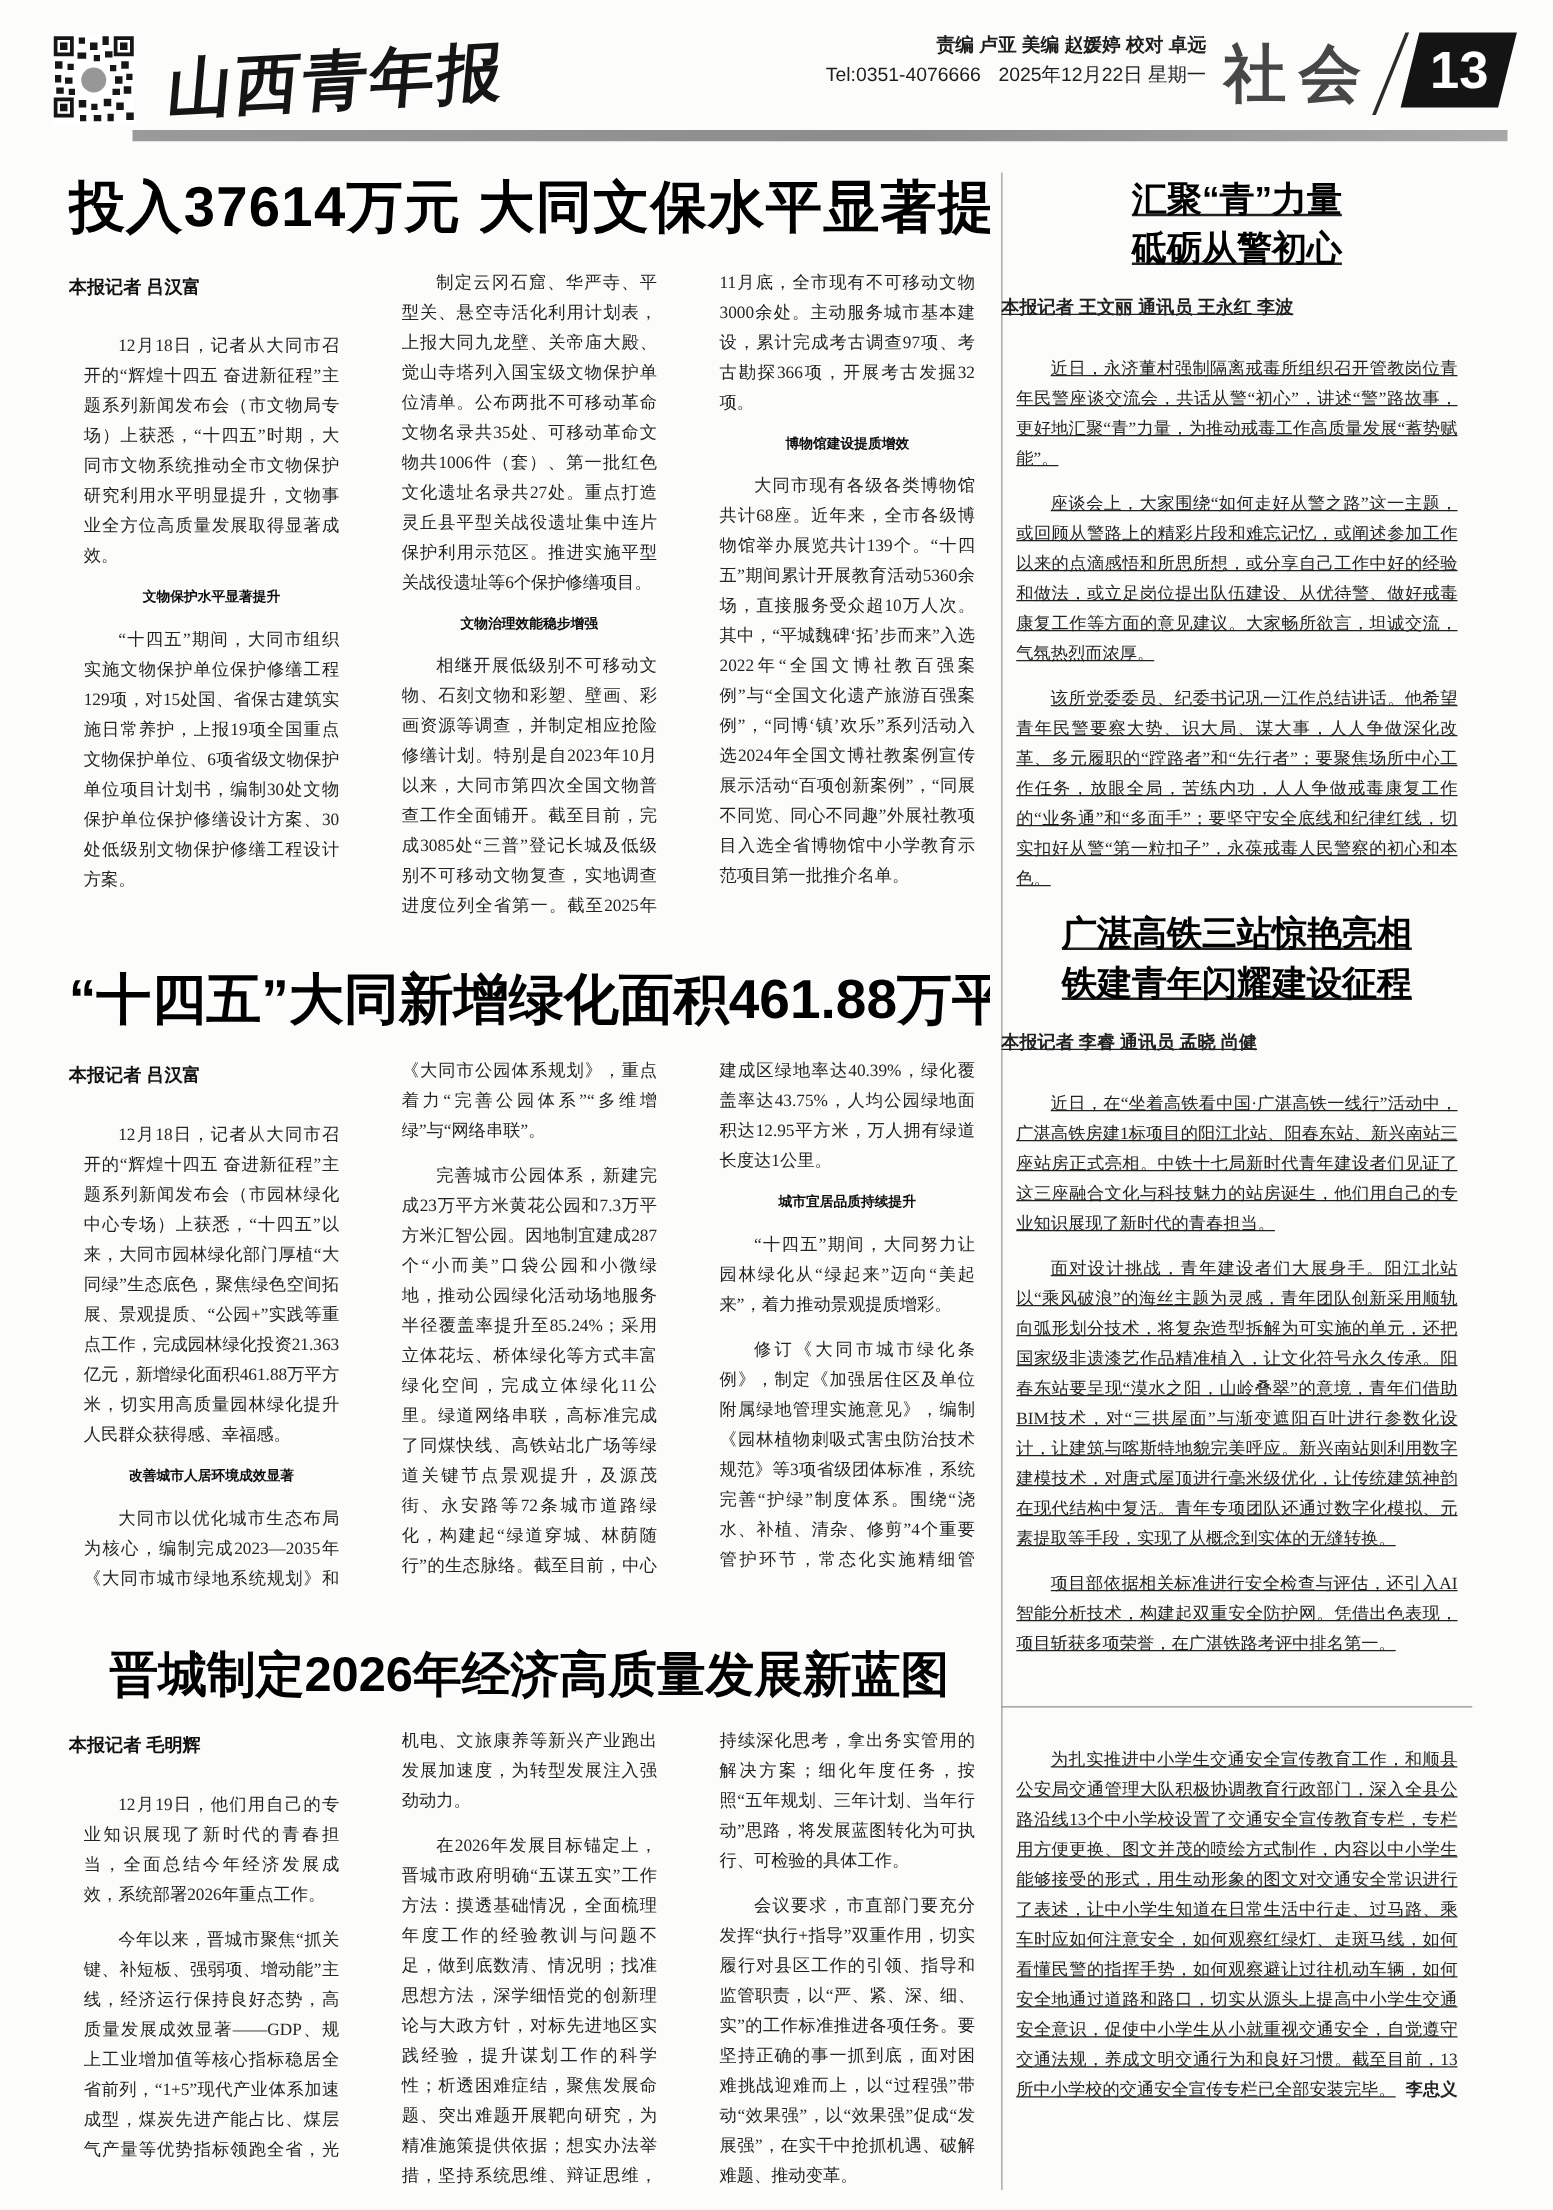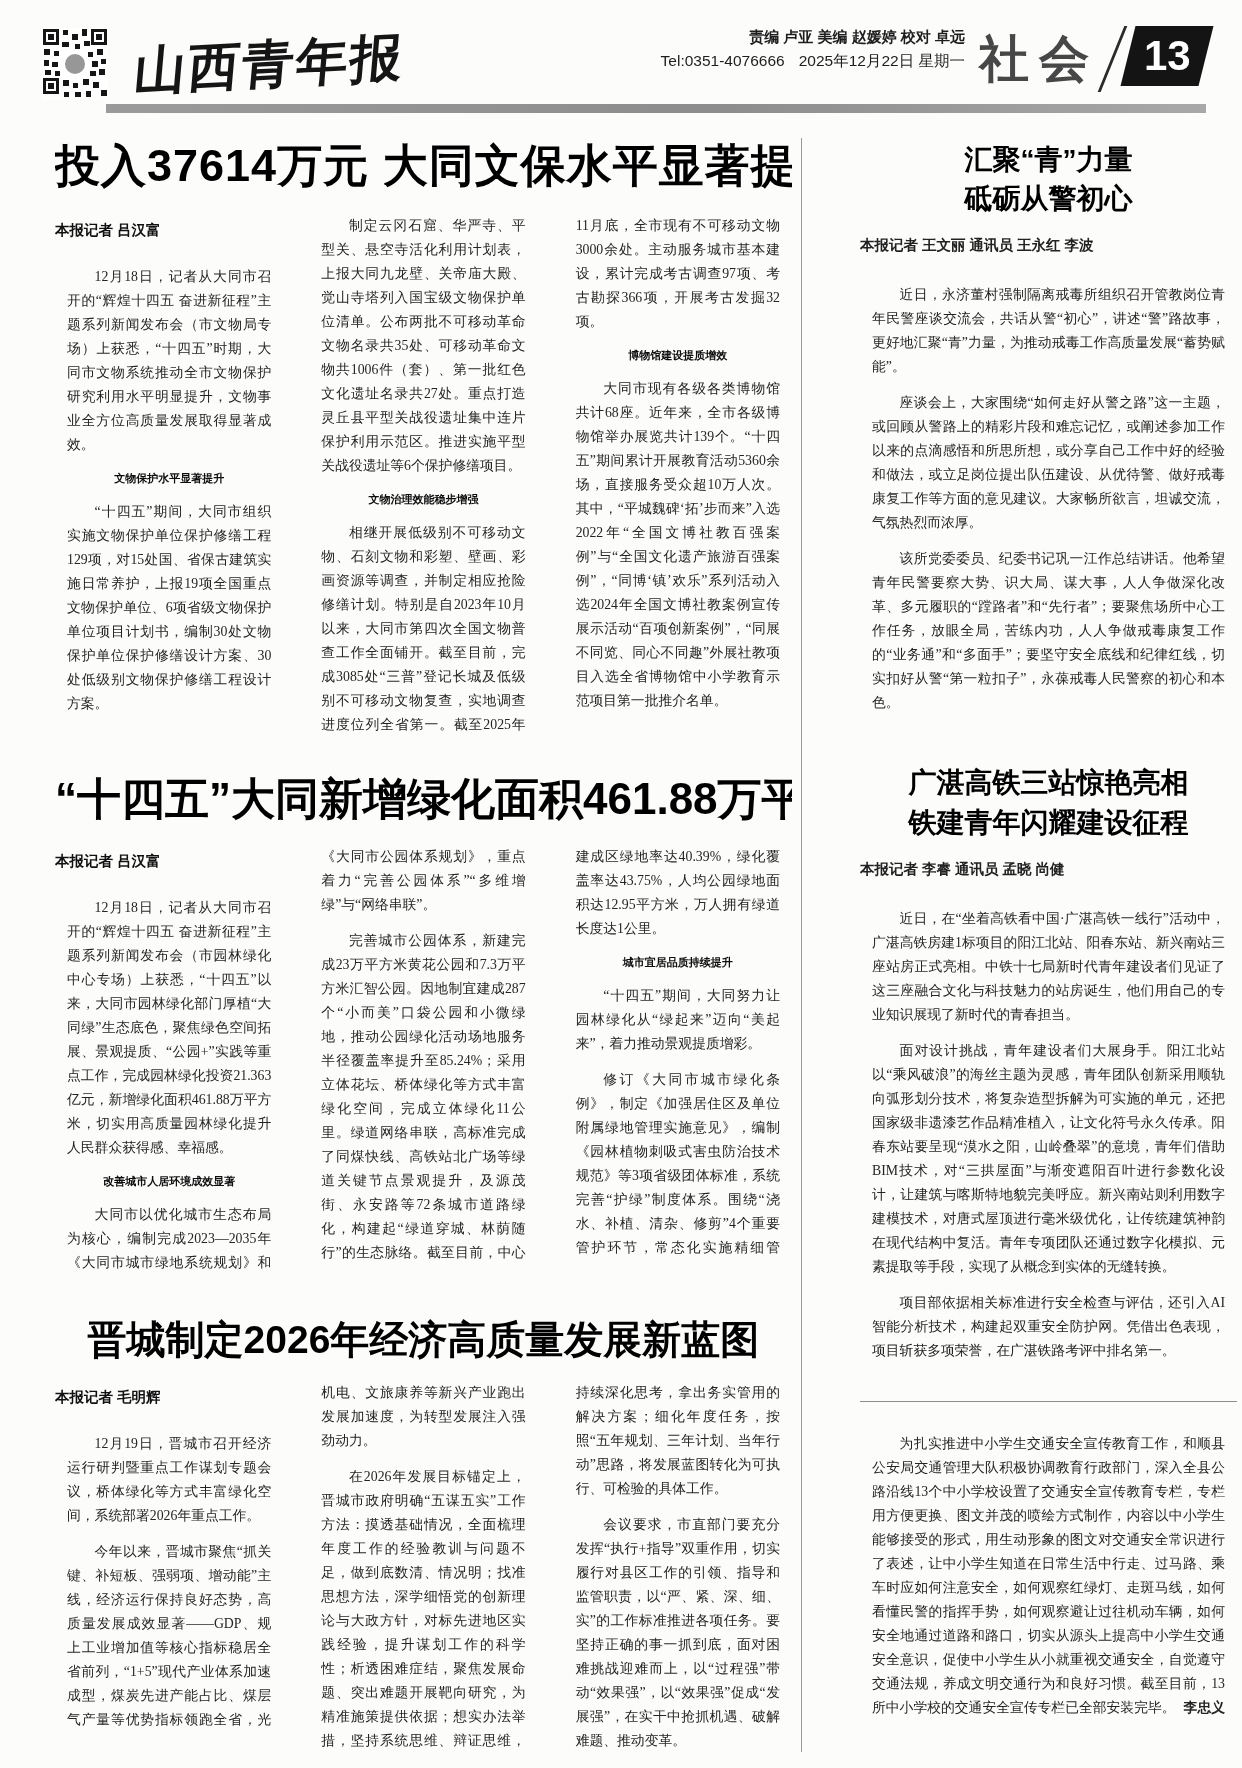--- a/index.html
+++ b/index.html
@@ -21,21 +21,21 @@
   .slash{width:3px;height:66px;background:#2b2b2b;transform:skewX(-22deg);margin:0 14px 0 10px;}
   .pagenum-box{width:78px;height:60px;background:#141414;transform:skewX(-14deg);
                display:flex;align-items:center;justify-content:center;}
   .pagenum-box span{transform:skewX(14deg);color:#fff;font-size:42px;font-weight:800;
                     font-family:"Liberation Sans",sans-serif;}
   .header-rule{position:absolute;top:104px;left:106px;right:36px;height:9px;
                background:linear-gradient(90deg,#9a9a9a,#8c8c8c 55%,#a8a8a8);}
   
   .main-col{position:absolute;left:55px;top:122px;width:737px;height:1640px;overflow:hidden;}
   .v-divider{position:absolute;left:801px;top:138px;height:1614px;width:1px;background:#9a9a9a;}
-  .side-col{position:absolute;left:860px;top:122px;width:377px;height:1644px;overflow:hidden;}
+  .side-col{position:absolute;left:801px;top:122px;width:377px;height:1644px;overflow:hidden;text-decoration:underline;}
   
   .byline{font-family:"Liberation Sans",sans-serif;font-weight:bold;font-size:14.5px;
           color:#111;margin:4px 0 22px;}
   .para{margin:12px;text-indent:2em;text-align:justify;}
   .subhead{font-family:"Liberation Sans",sans-serif;font-weight:bold;font-size:11px;
            color:#0d0d0d;text-align:center;margin:12px 0 10px;}
   .body-text{font-size:13.8px;line-height:1.74;color:#242424;overflow:hidden;}
   .inline-author{float:right;font-weight:bold;font-family:"Liberation Sans",sans-serif;text-indent:0;}
   
   .a-headline{font-family:"Liberation Sans",sans-serif;font-weight:900;color:#000;
@@ -43,21 +43,21 @@
   .a1-headline{font-size:45px;margin-top:14px;letter-spacing:1px;}
   .a1-body{margin-top:18px;height:524px;column-count:3;column-gap:26px;}
   .a2-headline{font-size:44px;margin-top:32px;}
   .a2-body{margin-top:16px;height:438px;column-count:3;column-gap:26px;}
   .a3-headline{font-size:39px;margin-top:30px;}
   .a3-body{margin-top:14px;height:404px;column-count:3;column-gap:26px;}
   
   .s-headline{font-family:"Liberation Sans",sans-serif;font-weight:900;color:#000;
               text-align:center;line-height:1.4;}
   .r1-headline{font-size:28px;margin-top:18px;}
-  .r2-headline{font-size:28px;margin-top:36px;}
+  .r2-headline{font-size:28px;}
   .r3-headline{font-size:23.5px;margin-top:26px;}
   .s-byline{font-family:"Liberation Sans",sans-serif;font-weight:bold;font-size:14.5px;
             margin:18px 0 16px;}
   .h-divider{border:none;border-top:1px solid #8f8f8f;margin:26px 0 0;}
 </style>
 </head>
 <body>
 
 <div class="page">
 
@@ -151,21 +151,21 @@
           <div class="subhead">城市宜居品质持续提升</div>
           <p class="para">“十四五”期间，大同努力让园林绿化从“绿起来”迈向“美起来”，着力推动景观提质增彩。</p>
           <p class="para">修订《大同市城市绿化条例》，制定《加强居住区及单位附属绿地管理实施意见》，编制《园林植物刺吸式害虫防治技术规范》等3项省级团体标准，系统完善“护绿”制度体系。围绕“浇水、补植、清杂、修剪”4个重要管护环节，常态化实施精细管理，累计补植乔木9.7万余株、灌木43.8万平方米、花卉地被26.8万平方米；每年均修剪乔木17万株、灌木绿篱103万平方米，加强实施病虫害防治与精准灌溉，让城市绿植“花开不断”。彩化美化显特色，发布了《大同市城市园林乡土适生植物名录》，并引进新优品种165个，丰富了园林植物种类。每年在文瀛湖风景区、御河生态园等地持续打造20余处花海特色景观IP，让节庆氛围与锦绣盛景常驻市民身边。</p>
         </div>
     </div>
 
     <div class="a-headline a3-headline">晋城制定2026年经济高质量发展新蓝图</div>
     <div class="a3-body body-text">
       <div class="byline">本报记者 毛明辉</div>
       <div>
-          <p class="para">12月19日，晋城市召开经济运行研判暨重点工作谋划专题会议，桥体绿化等方式丰富绿化空间，系统部署2026年重点工作。</p>
+          <p class="para">12月19日，他们用自己的专业知识展现了新时代的青春担当，全面总结今年经济发展成效，系统部署2026年重点工作。</p>
           <p class="para">今年以来，晋城市聚焦“抓关键、补短板、强弱项、增动能”主线，经济运行保持良好态势，高质量发展成效显著——GDP、规上工业增加值等核心指标稳居全省前列，“1+5”现代产业体系加速成型，煤炭先进产能占比、煤层气产量等优势指标领跑全省，光机电、文旅康养等新兴产业跑出发展加速度，为转型发展注入强劲动力。</p>
           <p class="para">在2026年发展目标锚定上，晋城市政府明确“五谋五实”工作方法：摸透基础情况，全面梳理年度工作的经验教训与问题不足，做到底数清、情况明；找准思想方法，深学细悟党的创新理论与大政方针，对标先进地区实践经验，提升谋划工作的科学性；析透困难症结，聚焦发展命题、突出难题开展靶向研究，为精准施策提供依据；想实办法举措，坚持系统思维、辩证思维，持续深化思考，拿出务实管用的解决方案；细化年度任务，按照“五年规划、三年计划、当年行动”思路，将发展蓝图转化为可执行、可检验的具体工作。</p>
           <p class="para">会议要求，市直部门要充分发挥“执行+指导”双重作用，切实履行对县区工作的引领、指导和监管职责，以“严、紧、深、细、实”的工作标准推进各项任务。要坚持正确的事一抓到底，面对困难挑战迎难而上，以“过程强”带动“效果强”，以“效果强”促成“发展强”，在实干中抢抓机遇、破解难题、推动变革。</p>
         </div>
     </div>
 
   </div>
 
   <div class="v-divider"></div>
 

